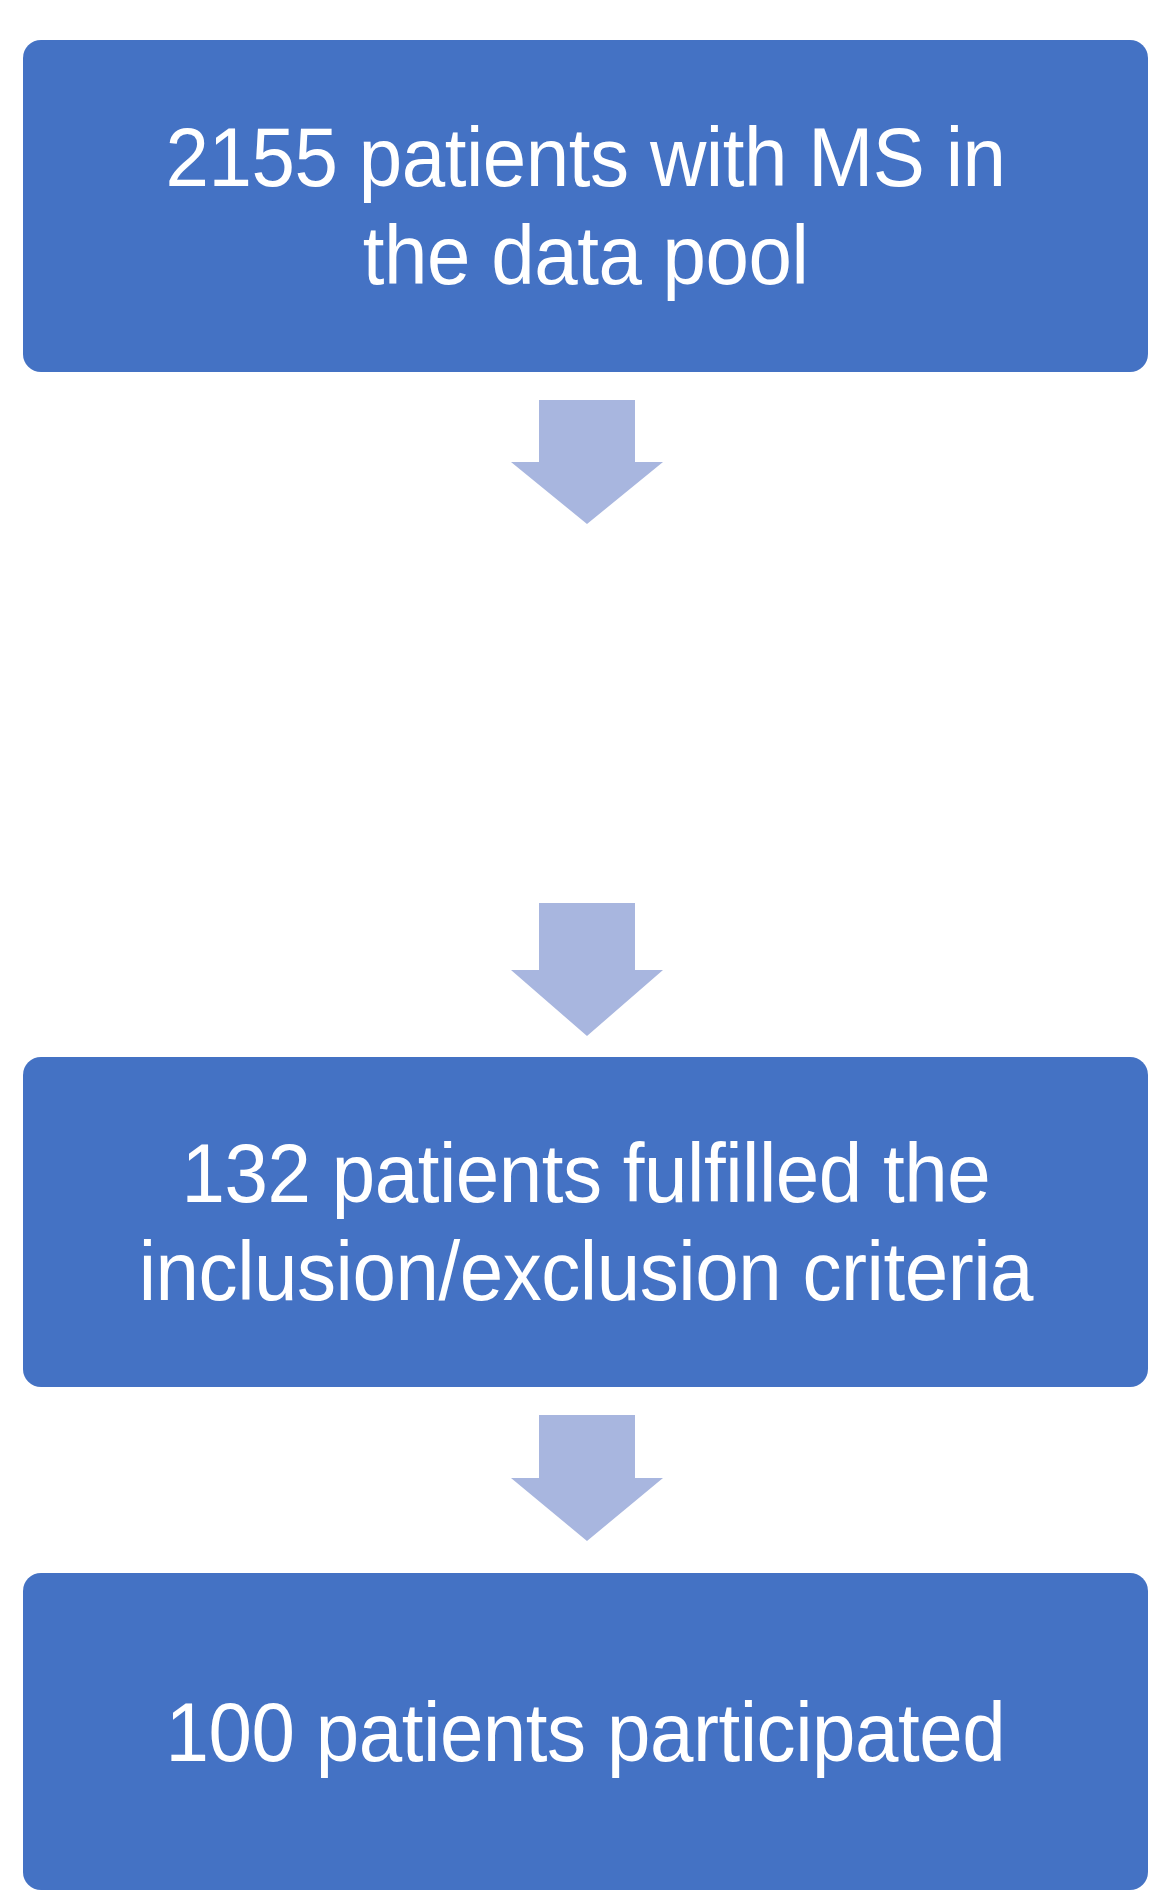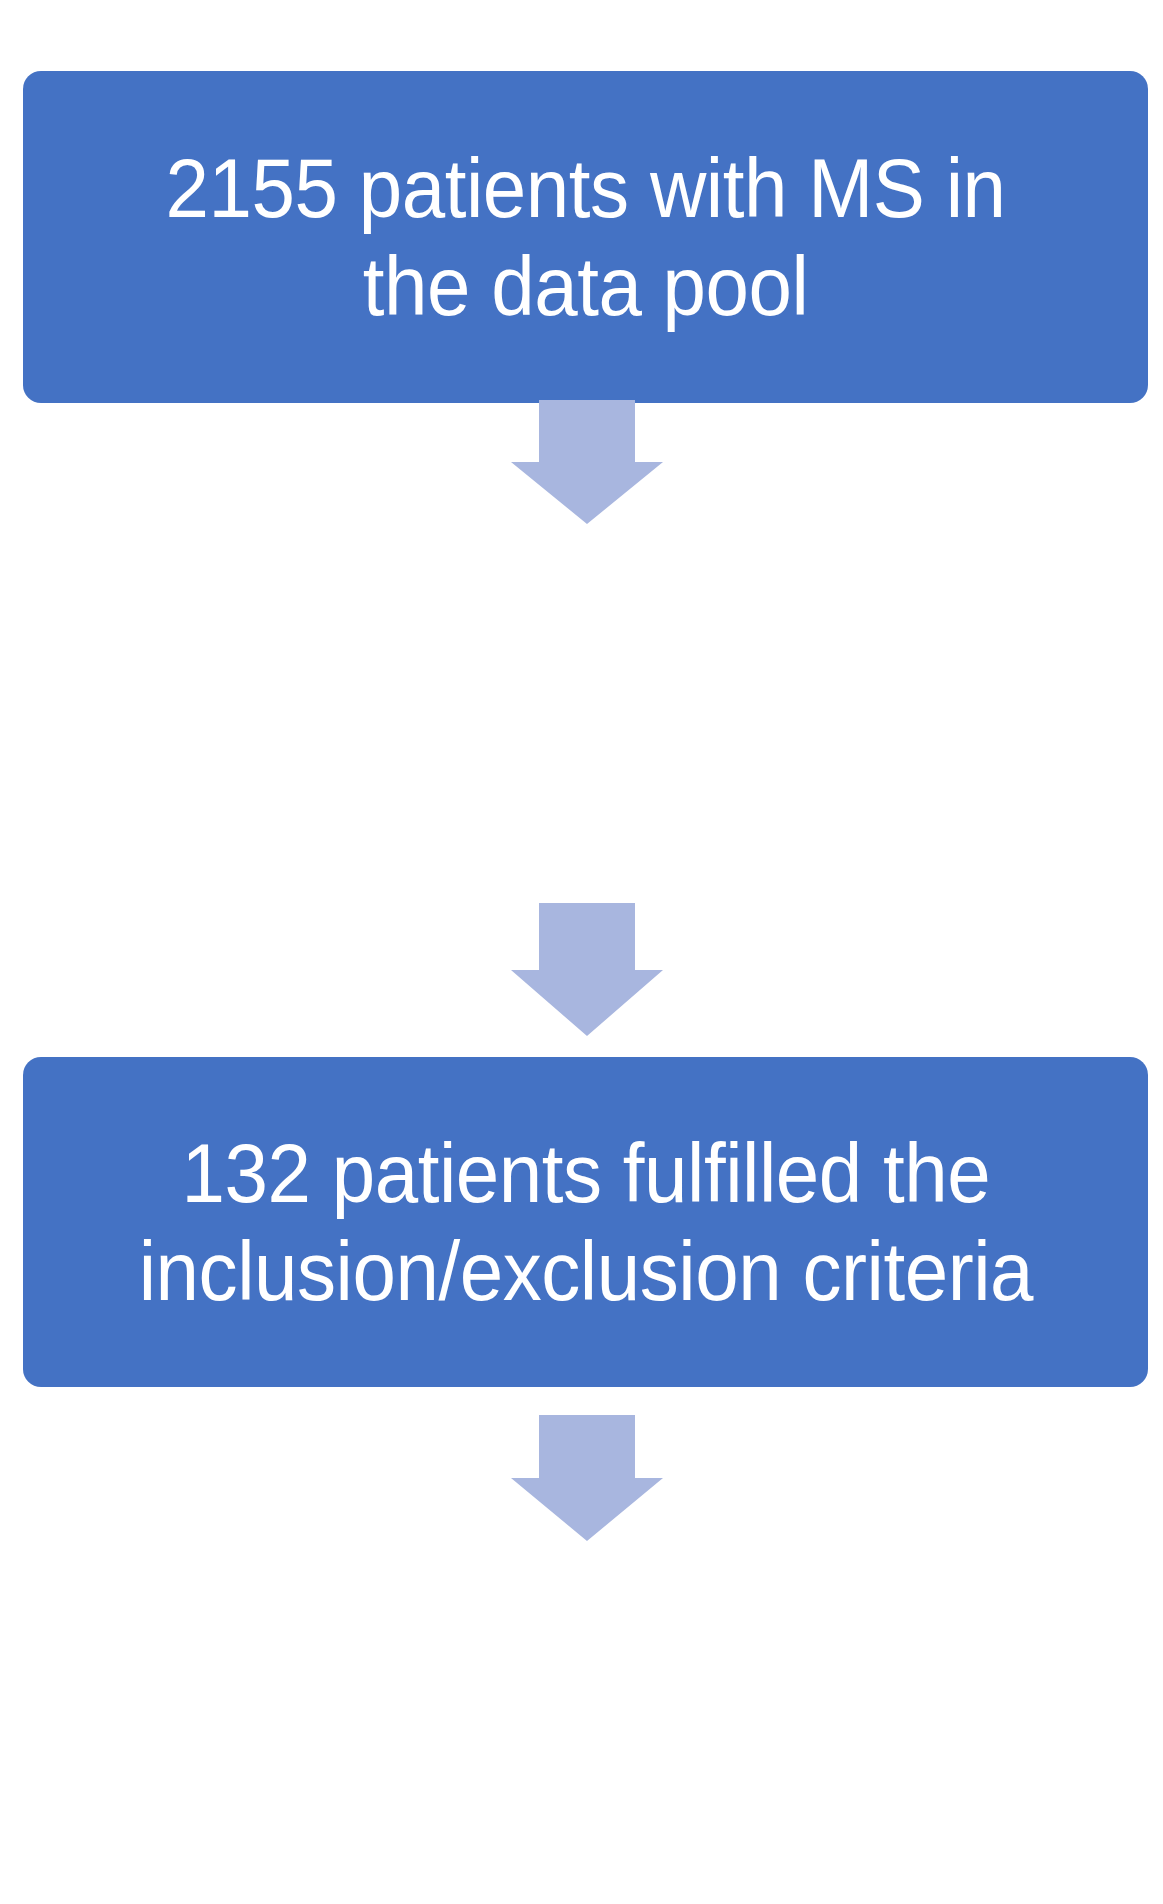--- a/index.html
+++ b/index.html
@@ -34,21 +34,21 @@
     font-family: "Liberation Sans", sans-serif;
     font-size: 84px;
     line-height: 98px;
     font-weight: 400;
     text-align: center;
     letter-spacing: -0.5px;
     white-space: pre-line;
     transform: scaleX(0.93);
     transform-origin: center center;
   }
-  #box-1 { top: 40px;   height: 332px; margin-top: 31px; }
+  #box-1 { top: 40px;   height: 332px; }
   #box-2 { top: 550px;  height: 332px; }
   #box-3 { top: 1057px; height: 330px; align-items: center; }
   #box-4 { top: 1573px; height: 317px; }
 
   .flow-arrow {
     position: absolute;
     left: 511px;
     width: 152px;
   }
   .flow-arrow svg { display: block; width: 100%; height: 100%; }
@@ -83,14 +83,17 @@
     <div class="flow-box-label">132 patients fulfilled the
 inclusion/exclusion criteria</div>
   </div>
 
   <div class="flow-arrow" id="arrow-3">
     <svg viewBox="0 0 152 126" preserveAspectRatio="none" aria-hidden="true">
       <polygon points="28,0 124,0 124,63 152,63 76,126 0,63 28,63" fill="#A8B6DF"></polygon>
     </svg>
   </div>
 
+  <div class="flow-box" id="box-4">
+    <div class="flow-box-label">100 patients participated</div>
+  </div>
 
 </div>
 
 </body></html>

